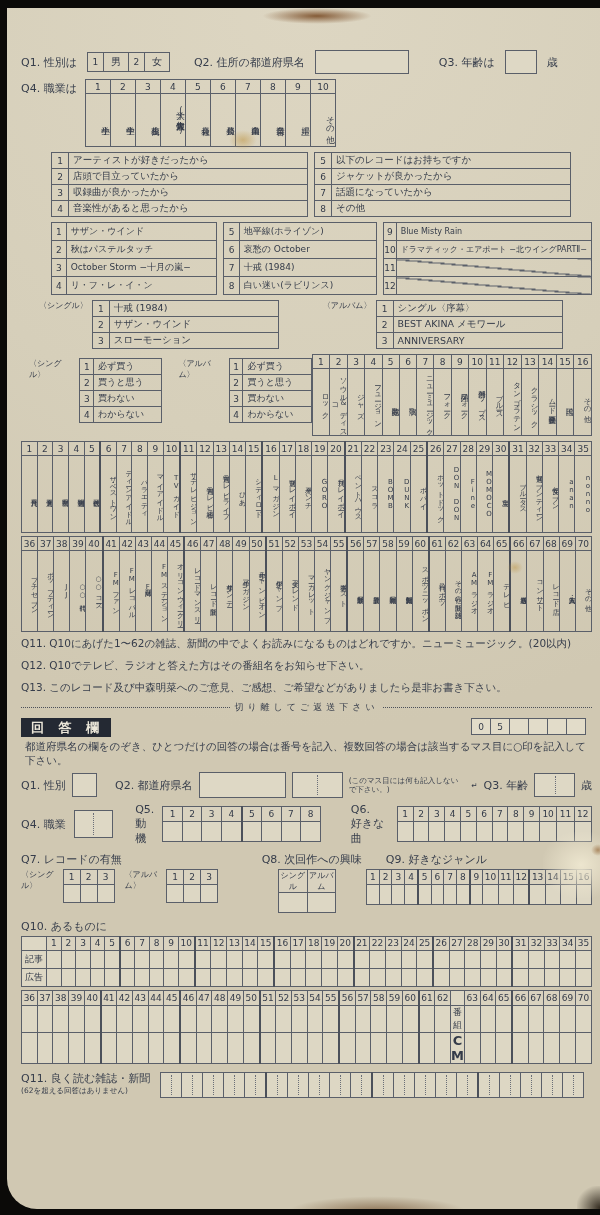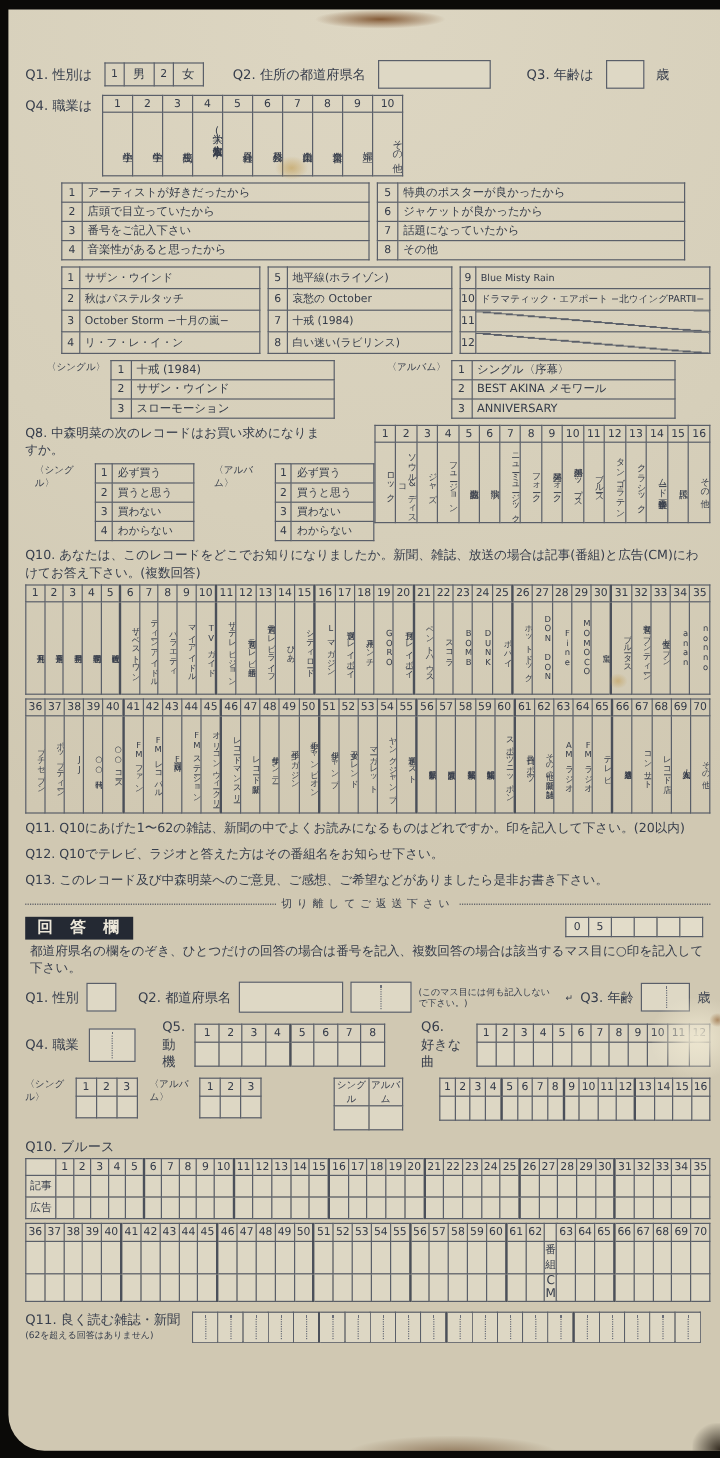--- a/index.html
+++ b/index.html
@@ -115,33 +115,33 @@
               <tr>
                 <td class="n" style="width: 16px; height: 15px;">1</td>
                 <td class="t" style="width: 230px; font-size: 9.5px;">アーティストが好きだったから</td>
               </tr>
               <tr>
                 <td class="n" style="width: 16px; height: 15px;">2</td>
                 <td class="t" style="width: 230px; font-size: 9.5px;">店頭で目立っていたから</td>
               </tr>
               <tr>
                 <td class="n" style="width: 16px; height: 15px;">3</td>
-                <td class="t" style="width: 230px; font-size: 9.5px;">番号をご記入下さい</td>
+                <td class="t" style="width: 230px; font-size: 9.5px;">収録曲が良かったから</td>
               </tr>
               <tr>
                 <td class="n" style="width: 16px; height: 15px;">4</td>
                 <td class="t" style="width: 230px; font-size: 9.5px;">音楽性があると思ったから</td>
               </tr>
             </tbody>
           </table>
           <table class="lst">
             <tbody>
               <tr>
                 <td class="n" style="width: 16px; height: 15px;">5</td>
-                <td class="t" style="width: 230px; font-size: 9.5px;">特典のポスターが良かったから</td>
+                <td class="t" style="width: 230px; font-size: 9.5px;">以下のレコードはお持ちですか</td>
               </tr>
               <tr>
                 <td class="n" style="width: 16px; height: 15px;">6</td>
                 <td class="t" style="width: 230px; font-size: 9.5px;">ジャケットが良かったから</td>
               </tr>
               <tr>
                 <td class="n" style="width: 16px; height: 15px;">7</td>
                 <td class="t" style="width: 230px; font-size: 9.5px;">話題になっていたから</td>
               </tr>
               <tr>
@@ -256,21 +256,20 @@
                   <td class="t" style="width: 160px; font-size: 9.5px;">ANNIVERSARY</td>
                 </tr>
               </tbody>
             </table>
           </div>
     </div>
   </div>
 
   <div class="row blk" style="align-items:flex-start;">
     <div style="width:300px;">
-      <div class="qtitle" style="width:250px;">Q8. 中森明菜の次のレコードはお買い求めになりますか。</div>
       <div class="row" style="align-items:flex-start;gap:4px;margin-left:8px;margin-top:4px;">
         <span class="small">〈シングル〉</span>
         <div id="q8-singles">
               <table class="lst">
                 <tbody>
                   <tr>
                     <td class="n" style="width: 14px; height: 14px;">1</td>
                     <td class="t" style="width: 62px; font-size: 9px;">必ず買う</td>
                   </tr>
                   <tr>
@@ -353,21 +352,20 @@
                   <td class="v" style="height: 62px; font-size: 7.5px;">民謡</td>
                   <td class="v" style="height: 62px; font-size: 7.5px;">その他</td>
                 </tr>
               </tbody>
             </table>
           </div>
     </div>
   </div>
 
   <div class="blk">
-    <div class="qtitle" style="line-height:1.4;">Q10. あなたは、このレコードをどこでお知りになりましたか。新聞、雑誌、放送の場合は記事(番組)と広告(CM)にわけてお答え下さい。(複数回答)</div>
     <div id="q10-band1" style="margin-top:2px;">
           <table class="vt" style="table-layout: fixed;">
             <tbody>
               <tr>
                 <td class="n" style="width: 16px;">1</td>
                 <td class="n" style="width: 16px;">2</td>
                 <td class="n" style="width: 16px;">3</td>
                 <td class="n" style="width: 16px;">4</td>
                 <td class="n" style="width: 16px;">5</td>
                 <td class="n th" style="width: 16px;">6</td>
@@ -516,21 +514,21 @@
                 <td class="v" style="height: 76px; font-size: 7px;">コンサート</td>
                 <td class="v" style="height: 76px; font-size: 7px;">レコード店</td>
                 <td class="v" style="height: 76px; font-size: 7px;">友人・知人</td>
                 <td class="v" style="height: 76px; font-size: 7px;">その他</td>
               </tr>
             </tbody>
           </table>
         </div>
   </div>
 
-  <div class="qtitle blk">Q11. Q10にあげた1〜62の雑誌、新聞の中でよくお読みになるものはどれですか。印を記入して下さい。(20以内)</div>
+  <div class="qtitle blk">Q11. Q10にあげた1〜62の雑誌、新聞の中でよくお読みになるものはどれですか。ニューミュージック。(20以内)</div>
   <div class="qtitle blk" style="margin-top:8px;">Q12. Q10でテレビ、ラジオと答えた方はその番組名をお知らせ下さい。</div>
   <div class="qtitle blk" style="margin-top:8px;">Q13. このレコード及び中森明菜へのご意見、ご感想、ご希望などがありましたら是非お書き下さい。</div>
 
   <div class="cutline">
     <span class="dots"></span>
     <span class="ct">切り離してご返送下さい</span>
     <span class="dots"></span>
   </div>
 
   <div class="row" style="justify-content:space-between;align-items:flex-start;">
@@ -633,20 +631,25 @@
                 <td style="height: 19px;"></td>
                 <td style="height: 19px;"></td>
                 <td class="diag" style="height: 19px;"></td>
               </tr>
             </tbody>
           </table>
         </div>
   </div>
 
   <div>
+    <div class="row" style="gap:24px;">
+      <span class="qlabel">Q7. レコードの有無</span>
+      <span class="qlabel" style="margin-left:116px;">Q8. 次回作への興味</span>
+      <span class="qlabel">Q9. 好きなジャンル</span>
+    </div>
     <div class="row" style="align-items:flex-start;gap:4px;margin-top:2px;margin-bottom:6px;">
       <span class="small">〈シングル〉</span>
       <div id="a-q7-single-grid">
             <table class="ansgrid">
               <tbody>
                 <tr>
                   <td class="n" style="width: 21px; height: 14px;">1</td>
                   <td class="n" style="width: 21px; height: 14px;">2</td>
                   <td class="n" style="width: 21px; height: 14px;">3</td>
                 </tr>
@@ -727,21 +730,21 @@
                   <td style="height: 19px;"></td>
                   <td style="height: 19px;"></td>
                   <td style="height: 19px;"></td>
                 </tr>
               </tbody>
             </table>
           </div>
     </div>
   </div>
 
-  <div class="qlabel" style="margin-bottom:2px;">Q10. ブルース</div>
+  <div class="qlabel" style="margin-bottom:2px;">Q10. あるものに</div>
   <div id="a-q10-band1">
         <table class="ansgrid" style="table-layout: fixed;">
           <tbody>
             <tr>
               <td style="width: 28px;"></td>
               <td class="n" style="width: 15.5px;">1</td>
               <td class="n" style="width: 15.5px;">2</td>
               <td class="n" style="width: 15.5px;">3</td>
               <td class="n" style="width: 15.5px;">4</td>
               <td class="n" style="width: 15.5px;">5</td>
@@ -955,21 +958,21 @@
               <td style="height: 19px;"></td>
               <td style="height: 19px;"></td>
               <td style="height: 19px;"></td>
               <td class="th" style="height: 19px;"></td>
               <td style="height: 19px;"></td>
               <td style="height: 19px;"></td>
               <td style="height: 19px;"></td>
               <td style="height: 19px;"></td>
               <td class="th" style="height: 19px;"></td>
               <td style="height: 19px;"></td>
-              <td colspan="2" style="font-size: 10px;">C M</td>
+              <td colspan="2" style="font-size: 13px; font-weight: bold;">C M</td>
               <td></td>
               <td></td>
               <td></td>
               <td class="th"></td>
               <td></td>
               <td></td>
               <td></td>
               <td></td>
             </tr>
           </tbody>

